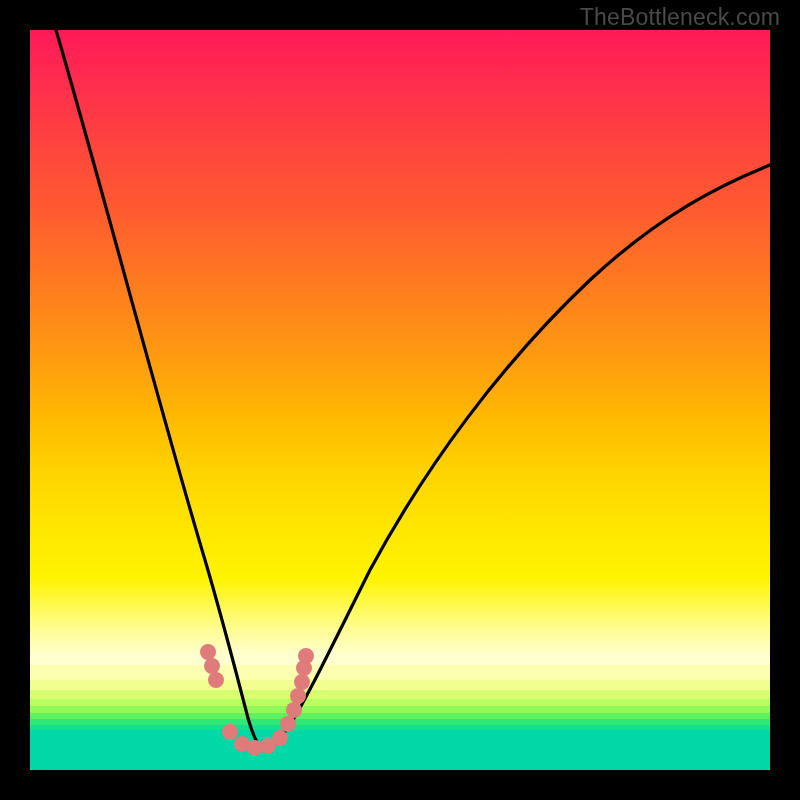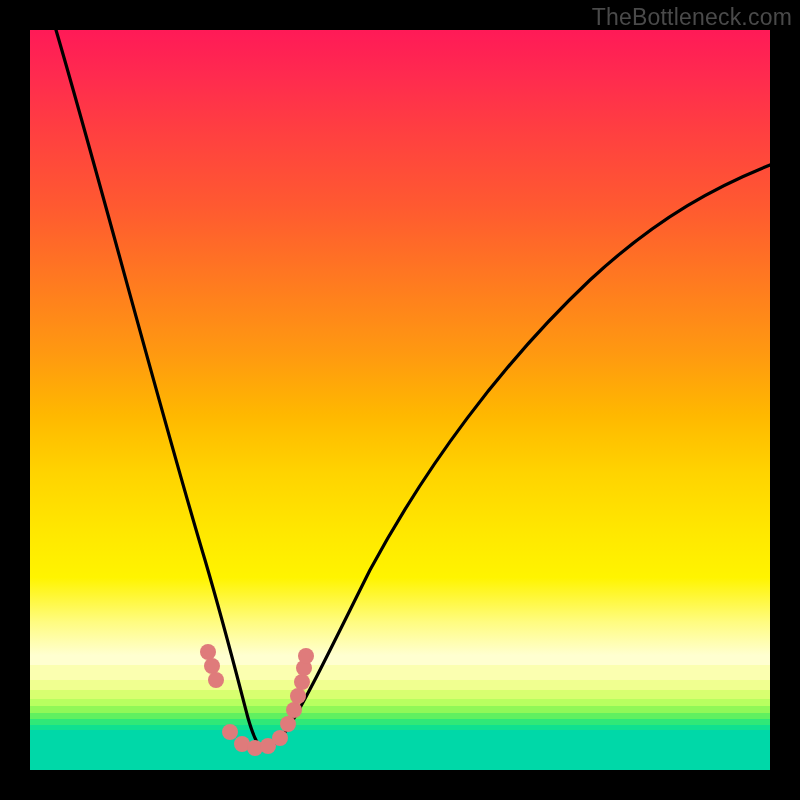--- a/index.html
+++ b/index.html
@@ -57,21 +57,21 @@
       #30e878 93.9%,
       #10e090 93.9%,
       #10e090 94.6%,
       #00d8a8 94.6%,
       #00d8a8 100%
     );
   }
   .watermark {
     position: absolute;
     top: 4px;
-    right: 8px;
+    right: 20px;
     color: #4a4a4a;
     font-size: 23px;
     font-weight: 500;
     letter-spacing: 0.2px;
   }
   svg.overlay {
     position: absolute;
     left: 30px;
     top: 30px;
     width: 740px;

